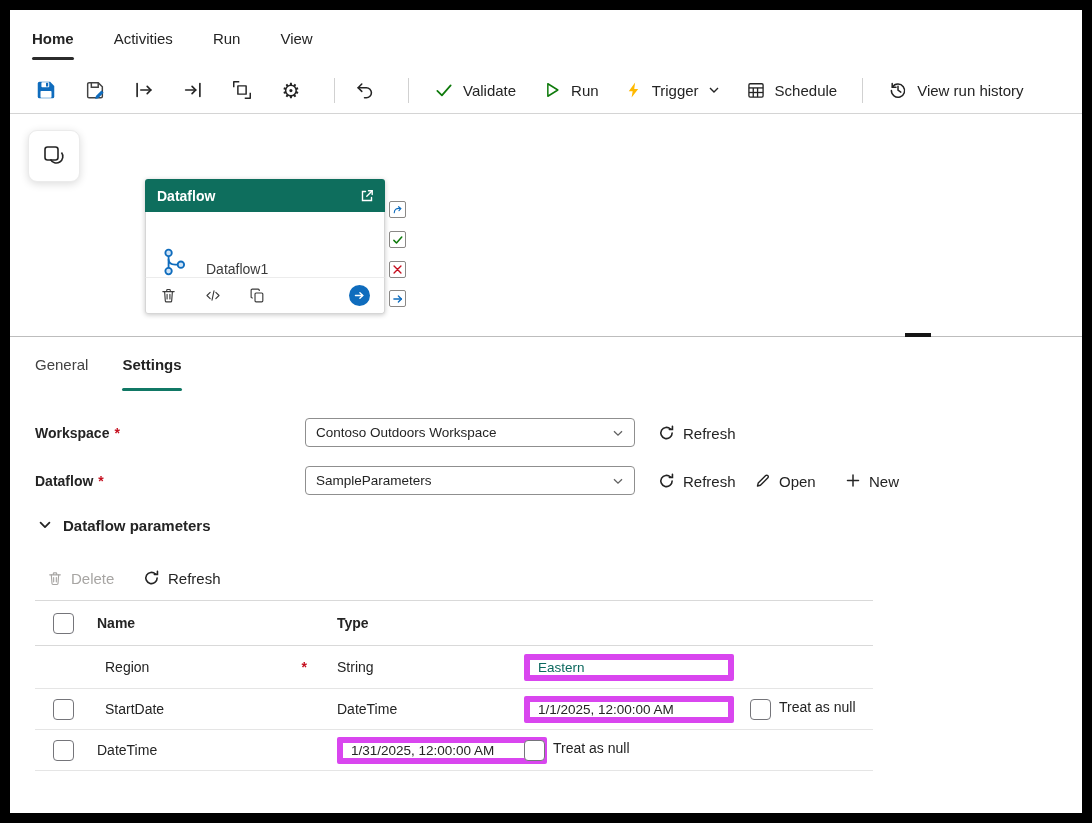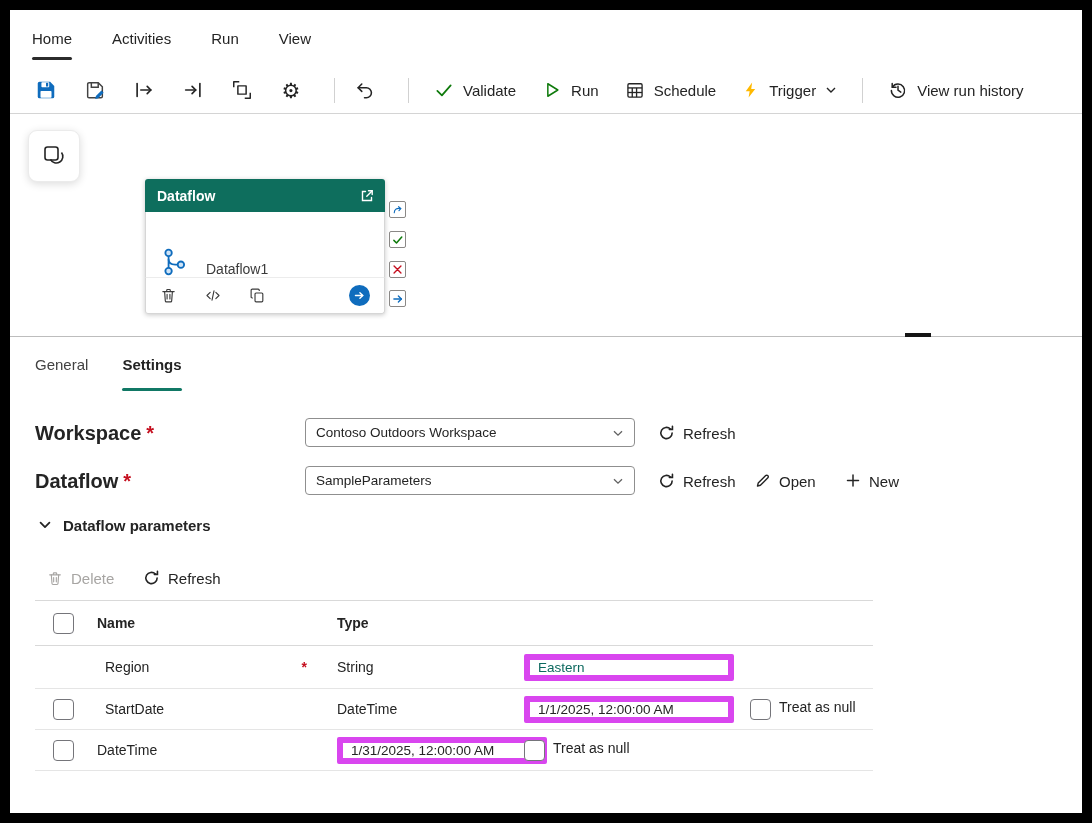--- a/index.html
+++ b/index.html
@@ -3,21 +3,21 @@
 <meta charset="utf-8">
 <style>
   * { margin:0; padding:0; box-sizing:border-box; }
   html,body { background:#000; font-family:"Liberation Sans", sans-serif; }
   .stage { position:relative; width:1092px; height:823px; background:#000; overflow:hidden; }
   .content { position:absolute; left:10px; top:10px; width:1072px; height:803px; background:#fff; overflow:hidden; }
 
   
   .menubar { position:absolute; top:0; left:0; right:0; height:57px; display:flex; align-items:stretch; padding-left:22px; gap:40px; background:#fff; }
   .menu-item { position:relative; display:flex; align-items:center; font-size:15px; color:#242424; cursor:default; }
-  .menu-item.active { font-weight:400;justify-content:flex-end; }
+  .menu-item.active { font-weight:700;justify-content:flex-end; }
   .menu-item.active::after { content:""; position:absolute; left:0; right:0; bottom:7px; height:3px; background:#2b2b2b; border-radius:2px; }
 
   
   .toolbar { position:absolute; top:57px; left:0; right:0; height:47px; display:flex; align-items:center; padding-left:18px; border-bottom:1px solid #d4d4d4; background:#fff; }
   .tb-btn { width:36px; height:36px; display:flex; align-items:center; justify-content:center; margin-right:13px; border-radius:4px; }
   .tb-sep { width:1px; height:25px; background:#d1d1d1; margin:0 12px; flex:none; }
   .tb-cmd { display:flex; align-items:center; gap:9px; height:36px; padding:0 13px; font-size:15px; color:#242424; border-radius:4px; white-space:nowrap; }
   .gear-glyph { font-size:21px; line-height:1; color:#242424; }
 
   
@@ -35,21 +35,21 @@
 
   
   .panel { position:absolute; top:327px; left:0; right:0; bottom:0; background:#fff; }
   .tabs { position:absolute; top:0; left:25px; height:54px; display:flex; gap:34px; }
   .tab { position:relative; display:flex; align-items:center; font-size:15px; color:#424242; }
   .tab.active { font-weight:700; color:#242424; }
   .tab.active::after { content:""; position:absolute; left:0; right:0; bottom:0; height:3px; background:#117865; border-radius:2px; }
 
   .form-row { position:absolute; left:0; right:0; height:29px; }
   .row-workspace { top:81px; } .row-dataflow { top:129px; }
-  .form-label { position:absolute; left:25px; top:50%; transform:translateY(-50%); font-size:20px; font-weight:700; color:#242424; }
+  .form-label { position:absolute; left:25px; top:50%; transform:translateY(-50%); font-size:14px; font-weight:700; color:#242424; }
   .req { color:#c50f1f; margin-left:5px; font-weight:700; }
   .dropdown { position:absolute; left:295px; top:0; width:330px; height:29px; border:1px solid #8f8f8f; border-radius:4px; background:#fff; display:flex; align-items:center; padding:0 10px; font-size:13.5px; color:#242424; }
   .dd-chevron { margin-left:auto; display:flex; }
   .link-btn { position:absolute; top:50%; transform:translateY(-50%); display:flex; align-items:center; gap:8px; font-size:15px; color:#242424; white-space:nowrap; }
   .lb-refresh { left:648px; } .lb-open { left:745px; } .lb-new { left:835px; }
 
   .section-head { position:absolute; top:172px; left:28px; height:32px; display:flex; align-items:center; gap:11px; }
   .section-title { font-size:15px; font-weight:700; color:#242424; }
 
   .cmd-row { position:absolute; top:225px; left:0; height:32px; }
@@ -168,42 +168,42 @@
       <div class="tb-cmd">
         <span>
             <svg width="20" height="20" viewBox="0 0 24 24" fill="none" stroke="#0e7a0b" stroke-width="1.8" stroke-linejoin="round">
               <path d="M7 4.5v15l12-7.5z"></path>
             </svg>
           </span>
         <span>Run</span>
       </div>
       <div class="tb-cmd">
         <span>
+            <svg width="18" height="20" viewBox="0 0 24 24">
+              <path d="M13.5 2L5 13.5h5.2L8.8 22l8.8-11.5h-5.3L13.5 2z" fill="#ffb900"></path>
+            </svg>
+          </span>
+        <span>Trigger</span>
+        <span>
+            <svg width="12" height="12" viewBox="0 0 12 12" fill="none" stroke="#242424" stroke-width="1.4">
+              <path d="M2 4l4 4 4-4"></path>
+            </svg>
+          </span>
+      </div>
+      <div class="tb-cmd">
+        <span>
             <svg width="20" height="20" viewBox="0 0 24 24" fill="none" stroke="#242424" stroke-width="1.6">
               <rect x="3.5" y="4.5" width="17" height="16" rx="1.5"></rect>
               <path d="M3.5 9.5h17"></path>
               <path d="M8.7 9.5v11"></path>
               <path d="M13.9 9.5v11"></path>
               <path d="M3.5 15h17"></path>
             </svg>
           </span>
         <span>Schedule</span>
-      </div>
-      <div class="tb-cmd">
-        <span>
-            <svg width="18" height="20" viewBox="0 0 24 24">
-              <path d="M13.5 2L5 13.5h5.2L8.8 22l8.8-11.5h-5.3L13.5 2z" fill="#ffb900"></path>
-            </svg>
-          </span>
-        <span>Trigger</span>
-        <span>
-            <svg width="12" height="12" viewBox="0 0 12 12" fill="none" stroke="#242424" stroke-width="1.4">
-              <path d="M2 4l4 4 4-4"></path>
-            </svg>
-          </span>
       </div>
       <div class="tb-sep"></div>
       <div class="tb-cmd">
         <span>
             <svg width="20" height="20" viewBox="0 0 20 20" fill="none" stroke="#242424" stroke-width="1.5" stroke-linecap="round">
               <path d="M4.2 3.4v3.8h3.8"></path>
               <path d="M4.5 7A6.6 6.6 0 1 1 3.4 10.4"></path>
               <path d="M10 6.2V10.2l2.8 1.9"></path>
             </svg>
           </span>

